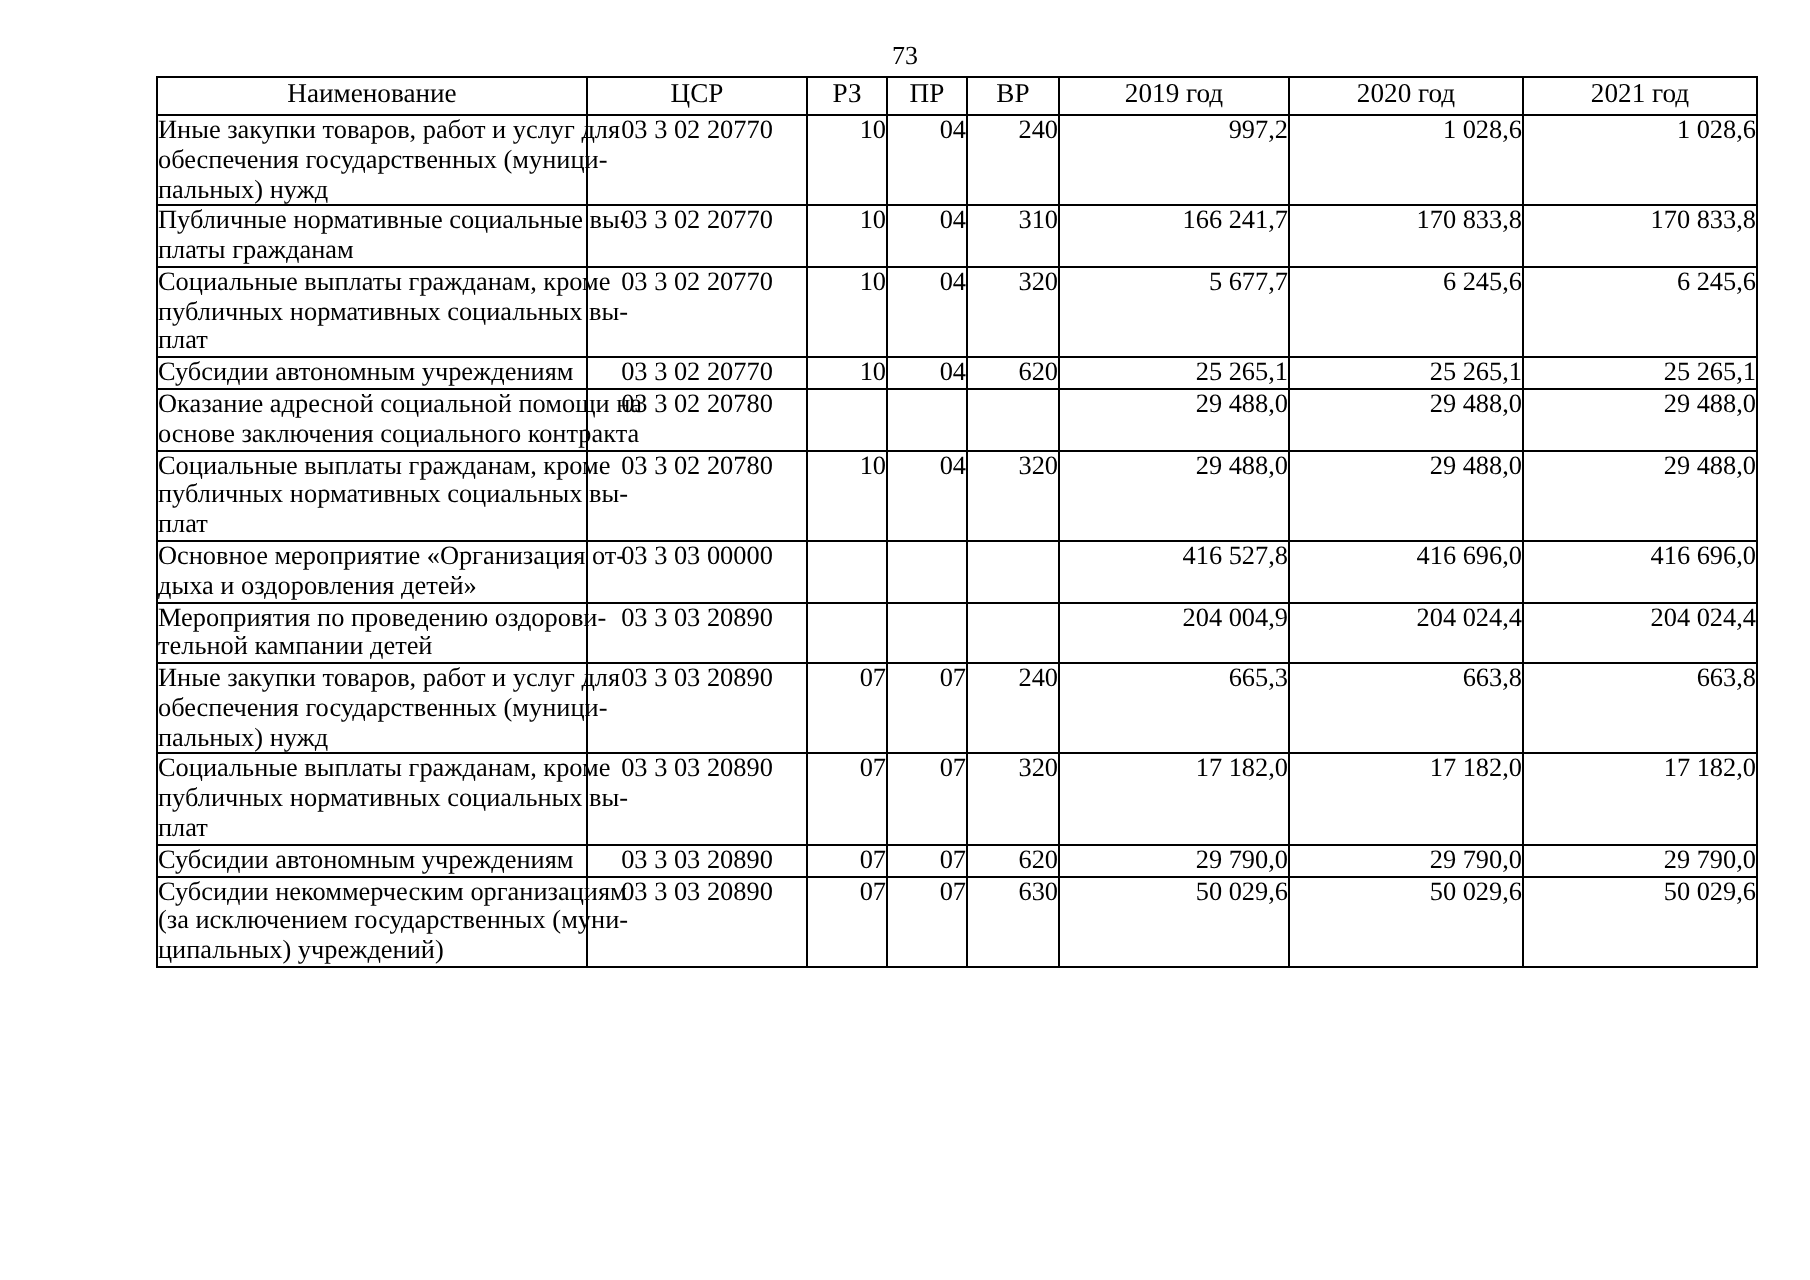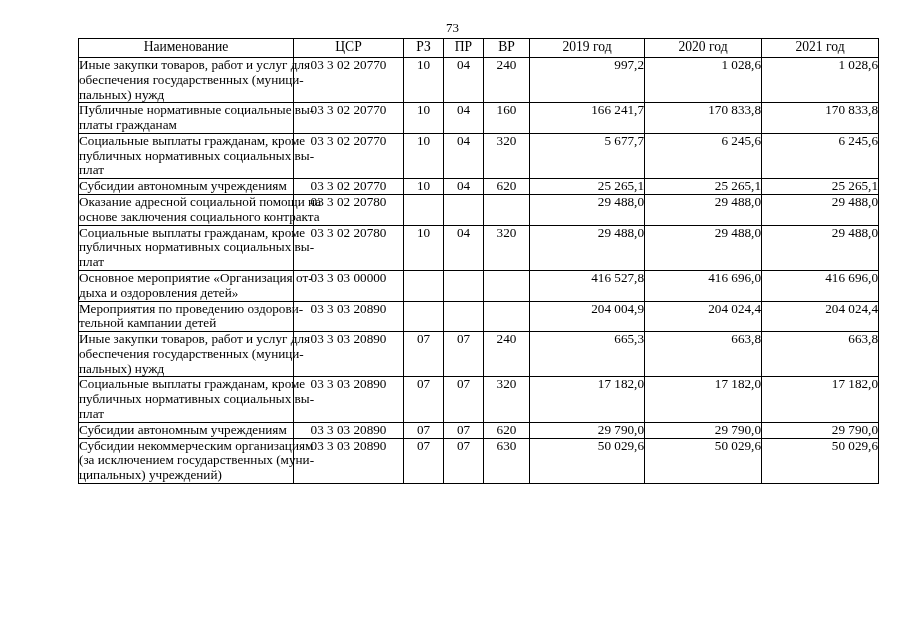--- a/index.html
+++ b/index.html
@@ -72,21 +72,21 @@
     text-align: left;
     padding: 1px 2px 1px 6px;
     hyphens: manual;
   }
   td.code {
     text-align: center;
     padding: 1px 2px 1px 6px;
     white-space: nowrap;
   }
   td.mid {
-    text-align: center;
+    text-align: right;
     padding: 1px 2px;
   }
   td.num {
     text-align: right;
     padding: 1px 10px 1px 2px;
     white-space: nowrap;
   }
   .name-lines div {
     white-space: pre;
   }
@@ -143,21 +143,21 @@
           <tr>
             <td class="name">
               <div class="name-lines">
                 <div>Публичные нормативные социальные вы-</div>
                 <div>платы гражданам</div>
               </div>
             </td>
             <td class="code bot">03 3 02 20770</td>
             <td class="mid bot">10</td>
             <td class="mid bot">04</td>
-            <td class="mid bot">160</td>
+            <td class="mid bot">310</td>
             <td class="num bot">166 241,7</td>
             <td class="num bot">170 833,8</td>
             <td class="num bot">170 833,8</td>
           </tr>
           <tr>
             <td class="name">
               <div class="name-lines">
                 <div>Социальные выплаты гражданам, кроме</div>
                 <div>публичных нормативных социальных вы-</div>
                 <div>плат</div>

